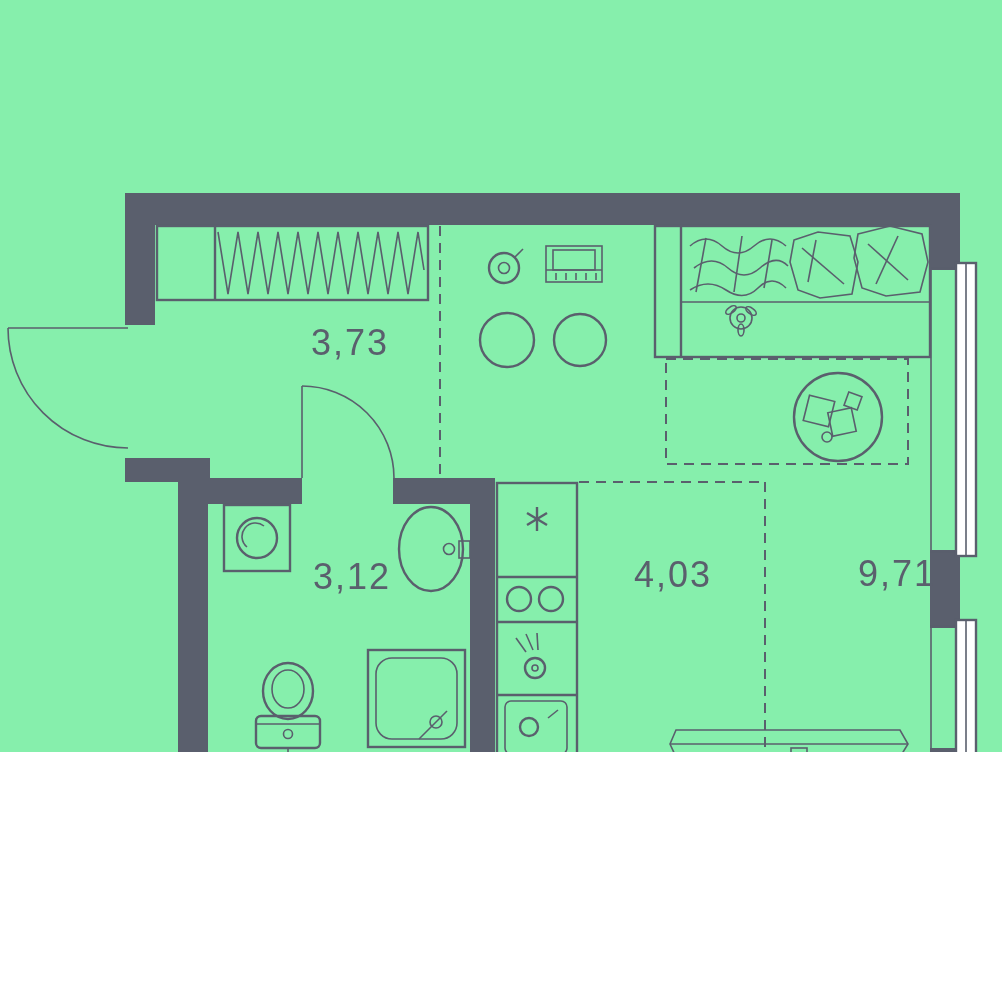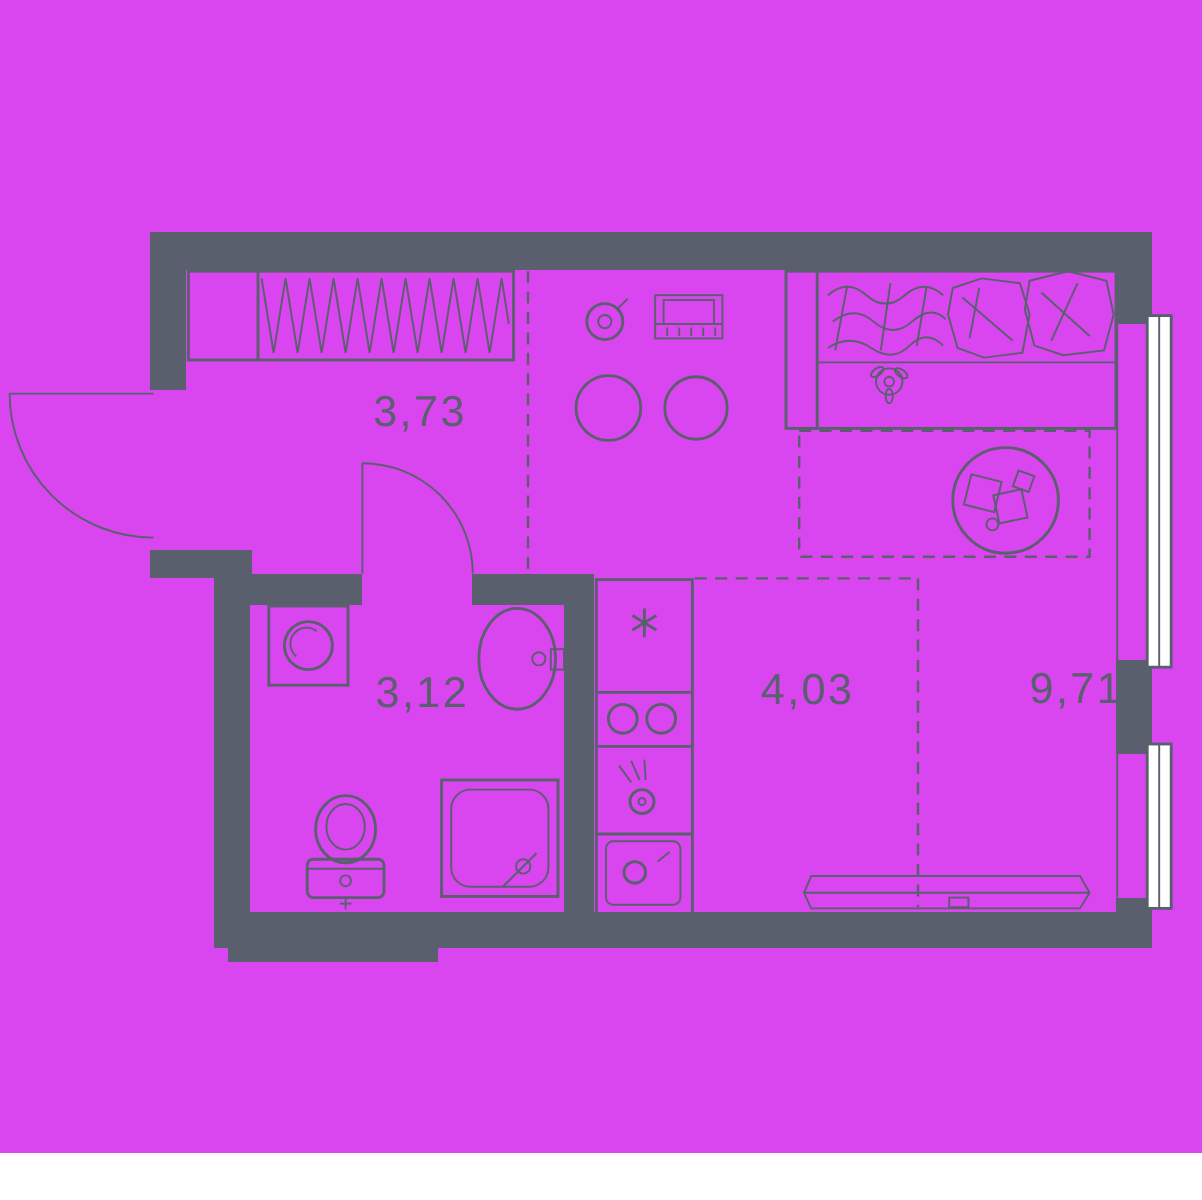--- a/index.html
+++ b/index.html
@@ -1,16 +1,16 @@
 <!DOCTYPE html>
 <html><head>
 <meta charset="utf-8">
 <style>
   html,body{margin:0;padding:0;background:#ffffff}
-  .stage{position:relative;width:1002px;height:961px;background:#d946ef;overflow:hidden}
+  .stage{position:relative;width:1002px;height:752px;background:#86efac;overflow:hidden}
   svg{display:block}
   .wall{fill:#5a5f6d;stroke:none;shape-rendering:crispEdges}
   .ln{fill:none;stroke:#5a5f6d;stroke-width:2.4;stroke-linecap:butt;stroke-linejoin:miter}
   .thin{fill:none;stroke:#5a5f6d;stroke-width:1.6}
   .dash{fill:none;stroke:#5a5f6d;stroke-width:2;stroke-dasharray:10 7}
   .wfill{fill:#ffffff}
   .area-label{font-family:"Liberation Sans","DejaVu Sans",sans-serif;font-size:36px;fill:#5a5f6d;letter-spacing:2px}
 </style>
 </head>
 <body>

